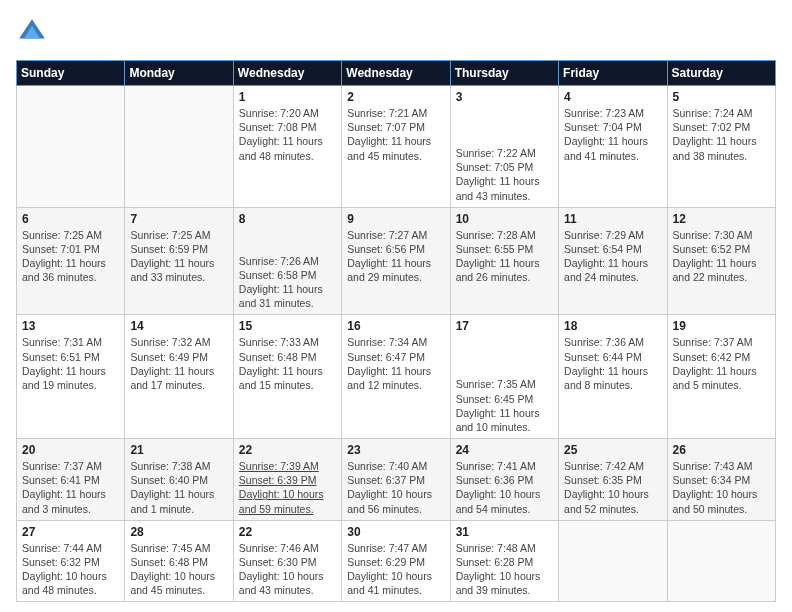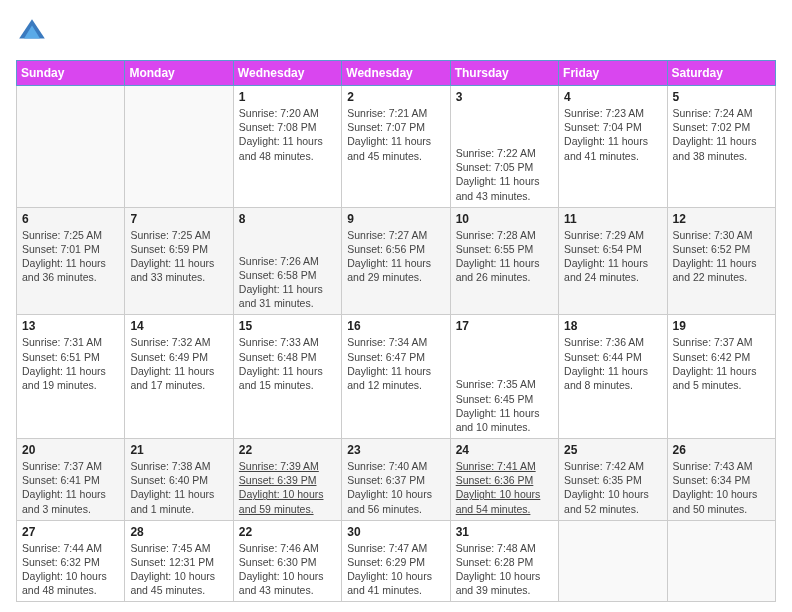--- a/index.html
+++ b/index.html
@@ -51,21 +51,21 @@
     .location {
       font-size: 14px;
       color: #555;
     }
     .calendar {
       width: 100%;
       border-collapse: collapse;
       font-size: 11px;
     }
     .calendar th {
-      background: #d946ef;
+      background: #0f172a;
       color: #fff;
       padding: 5px 4px;
       text-align: left;
       font-size: 12px;
       font-weight: bold;
       border: 1px solid #5a9ad0;
     }
     .calendar td {
       border: 1px solid #ccc;
       padding: 4px 5px;
@@ -271,21 +271,21 @@
 Daylight: 10 hours and 59 minutes.</div>
         </td>
         <td>
           <span class="day-num">23</span>
           <div class="day-info" style="white-space: pre-line;">Sunrise: 7:40 AM
 Sunset: 6:37 PM
 Daylight: 10 hours and 56 minutes.</div>
         </td>
         <td>
           <span class="day-num">24</span>
-          <div class="day-info" style="white-space: pre-line; text-decoration: underline;">Sunrise: 7:41 AM
+          <div class="day-info" style="white-space: pre-line;">Sunrise: 7:41 AM
 Sunset: 6:36 PM
 Daylight: 10 hours and 54 minutes.</div>
         </td>
         <td>
           <span class="day-num">25</span>
           <div class="day-info" style="white-space: pre-line;">Sunrise: 7:42 AM
 Sunset: 6:35 PM
 Daylight: 10 hours and 52 minutes.</div>
         </td>
         <td>
@@ -298,21 +298,21 @@
       <tr>
         <td>
           <span class="day-num">27</span>
           <div class="day-info" style="white-space: pre-line;">Sunrise: 7:44 AM
 Sunset: 6:32 PM
 Daylight: 10 hours and 48 minutes.</div>
         </td>
         <td>
           <span class="day-num">28</span>
           <div class="day-info" style="white-space: pre-line;">Sunrise: 7:45 AM
-Sunset: 12:31 PM
+Sunset: 6:48 PM
 Daylight: 10 hours and 45 minutes.</div>
         </td>
         <td>
           <span class="day-num">22</span>
           <div class="day-info" style="white-space: pre-line;">Sunrise: 7:46 AM
 Sunset: 6:30 PM
 Daylight: 10 hours and 43 minutes.</div>
         </td>
         <td>
           <span class="day-num">30</span>

